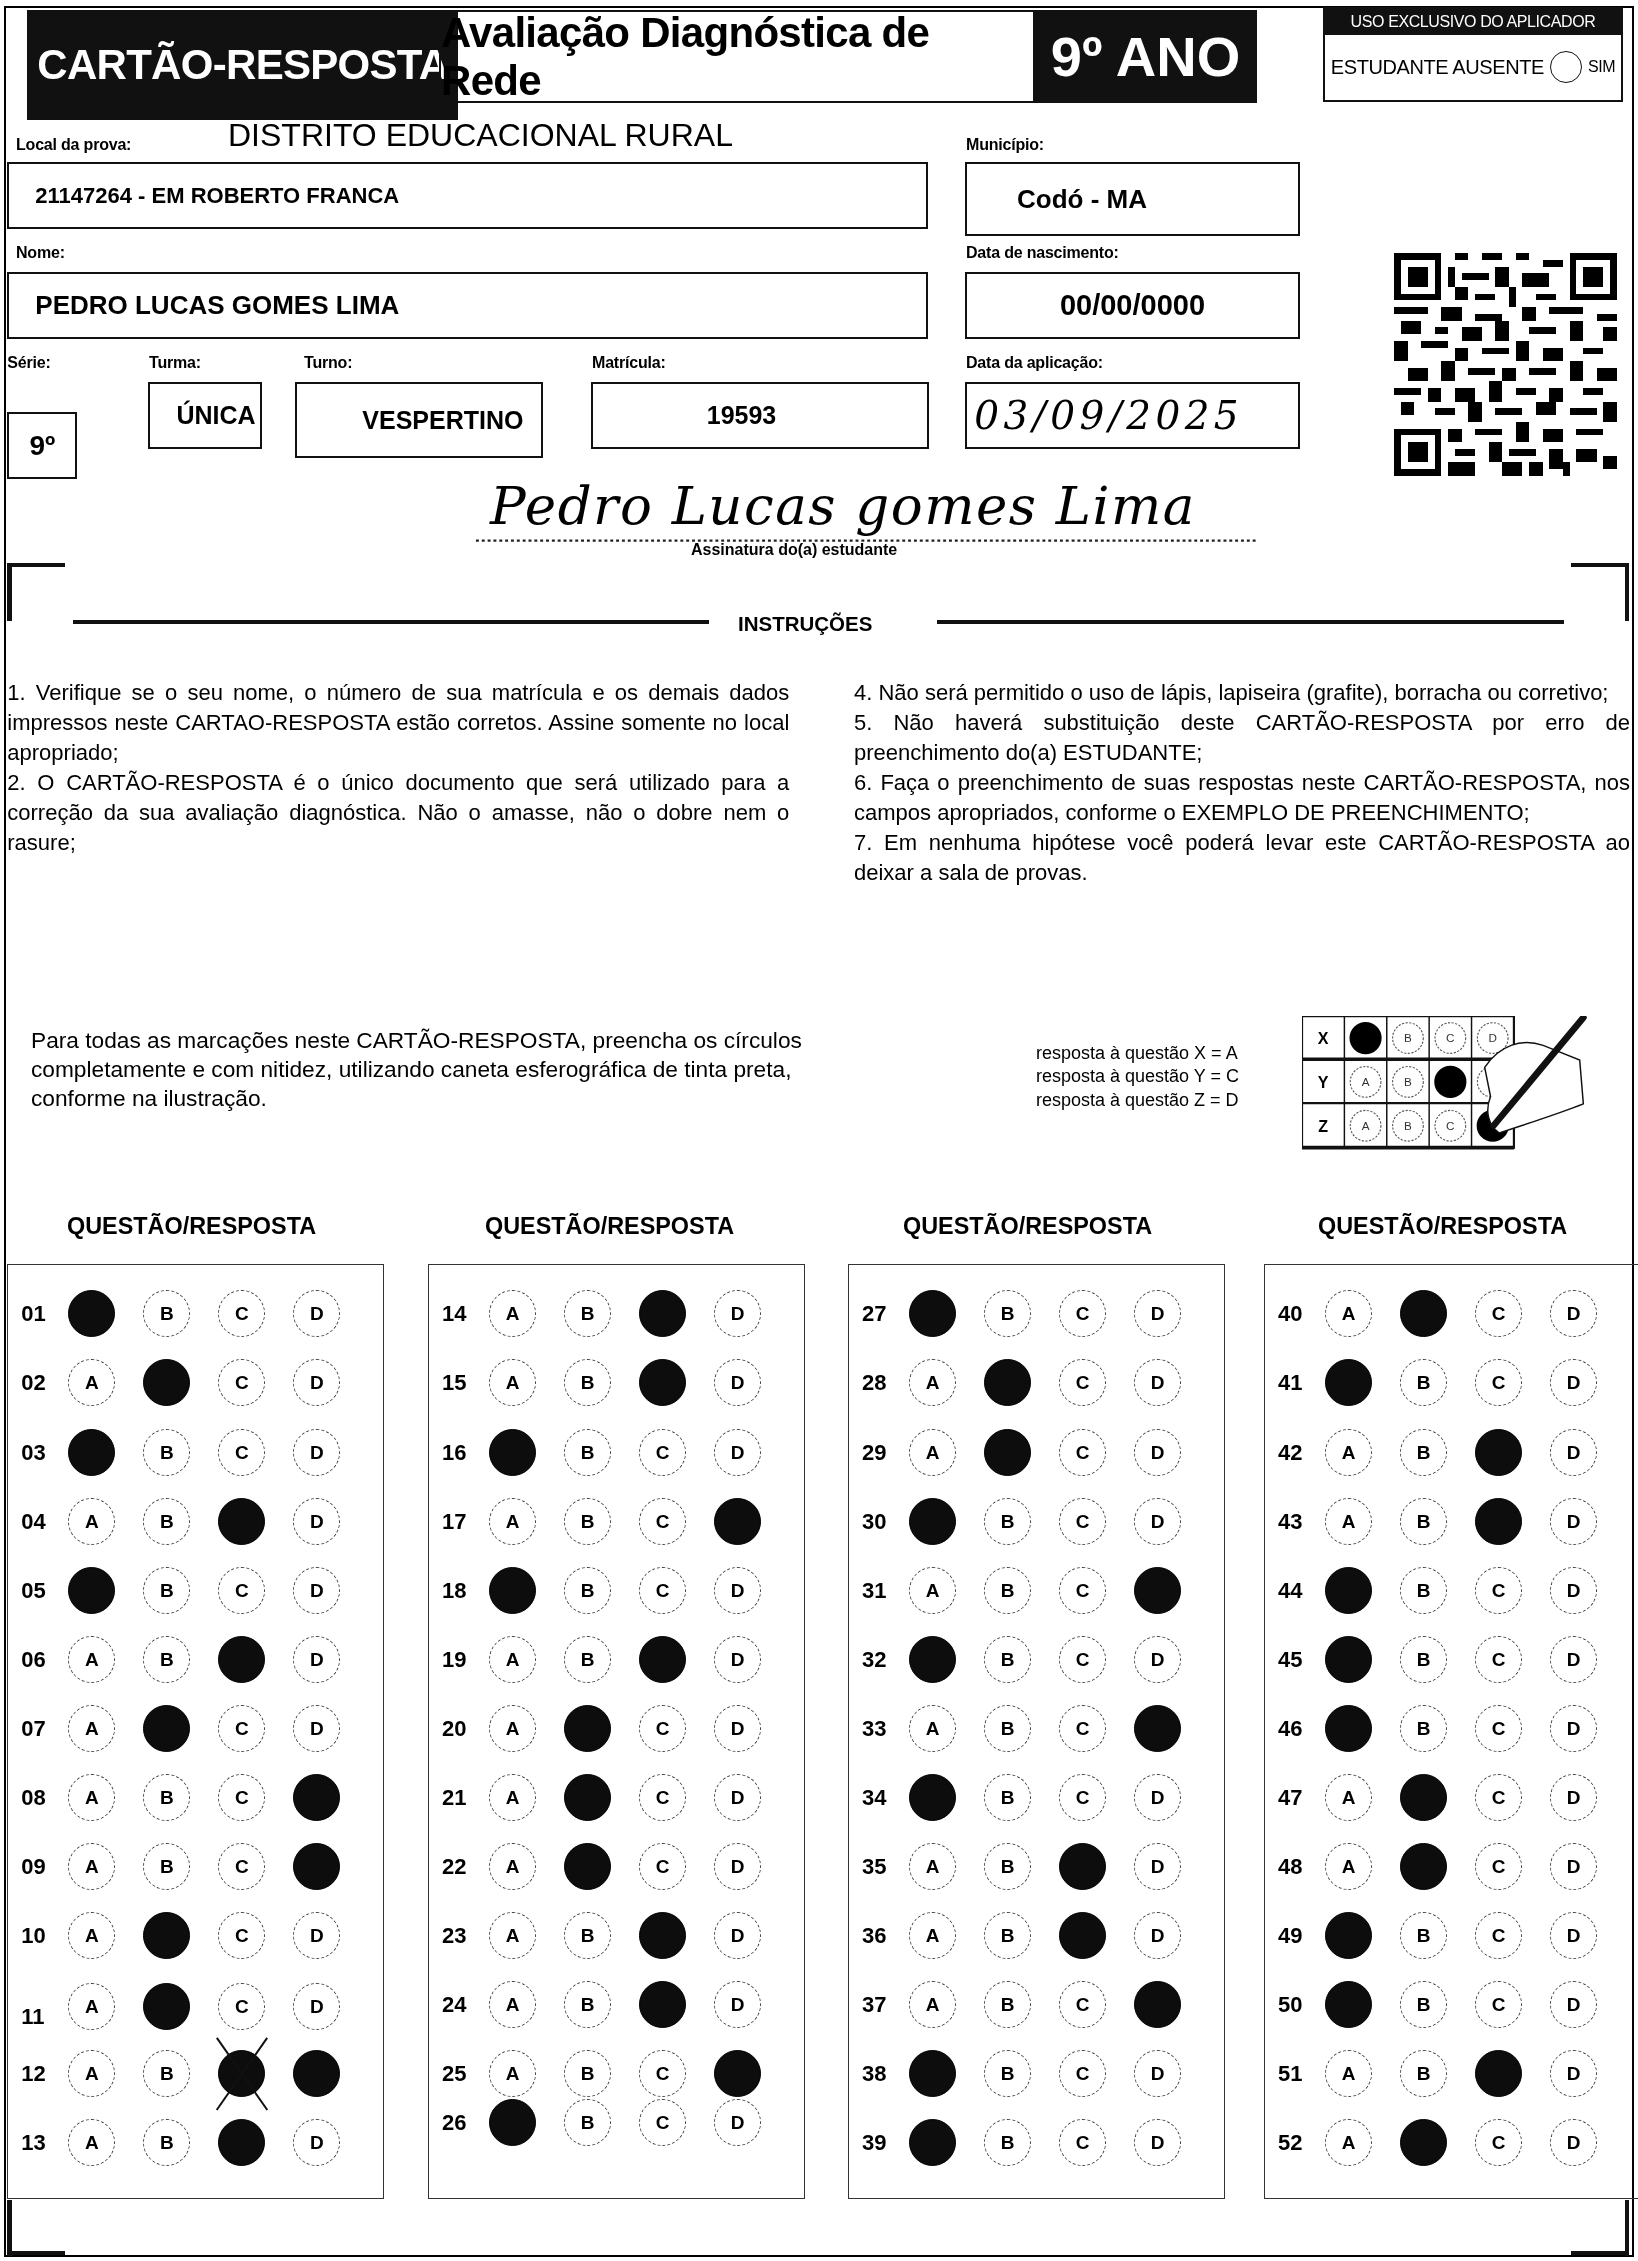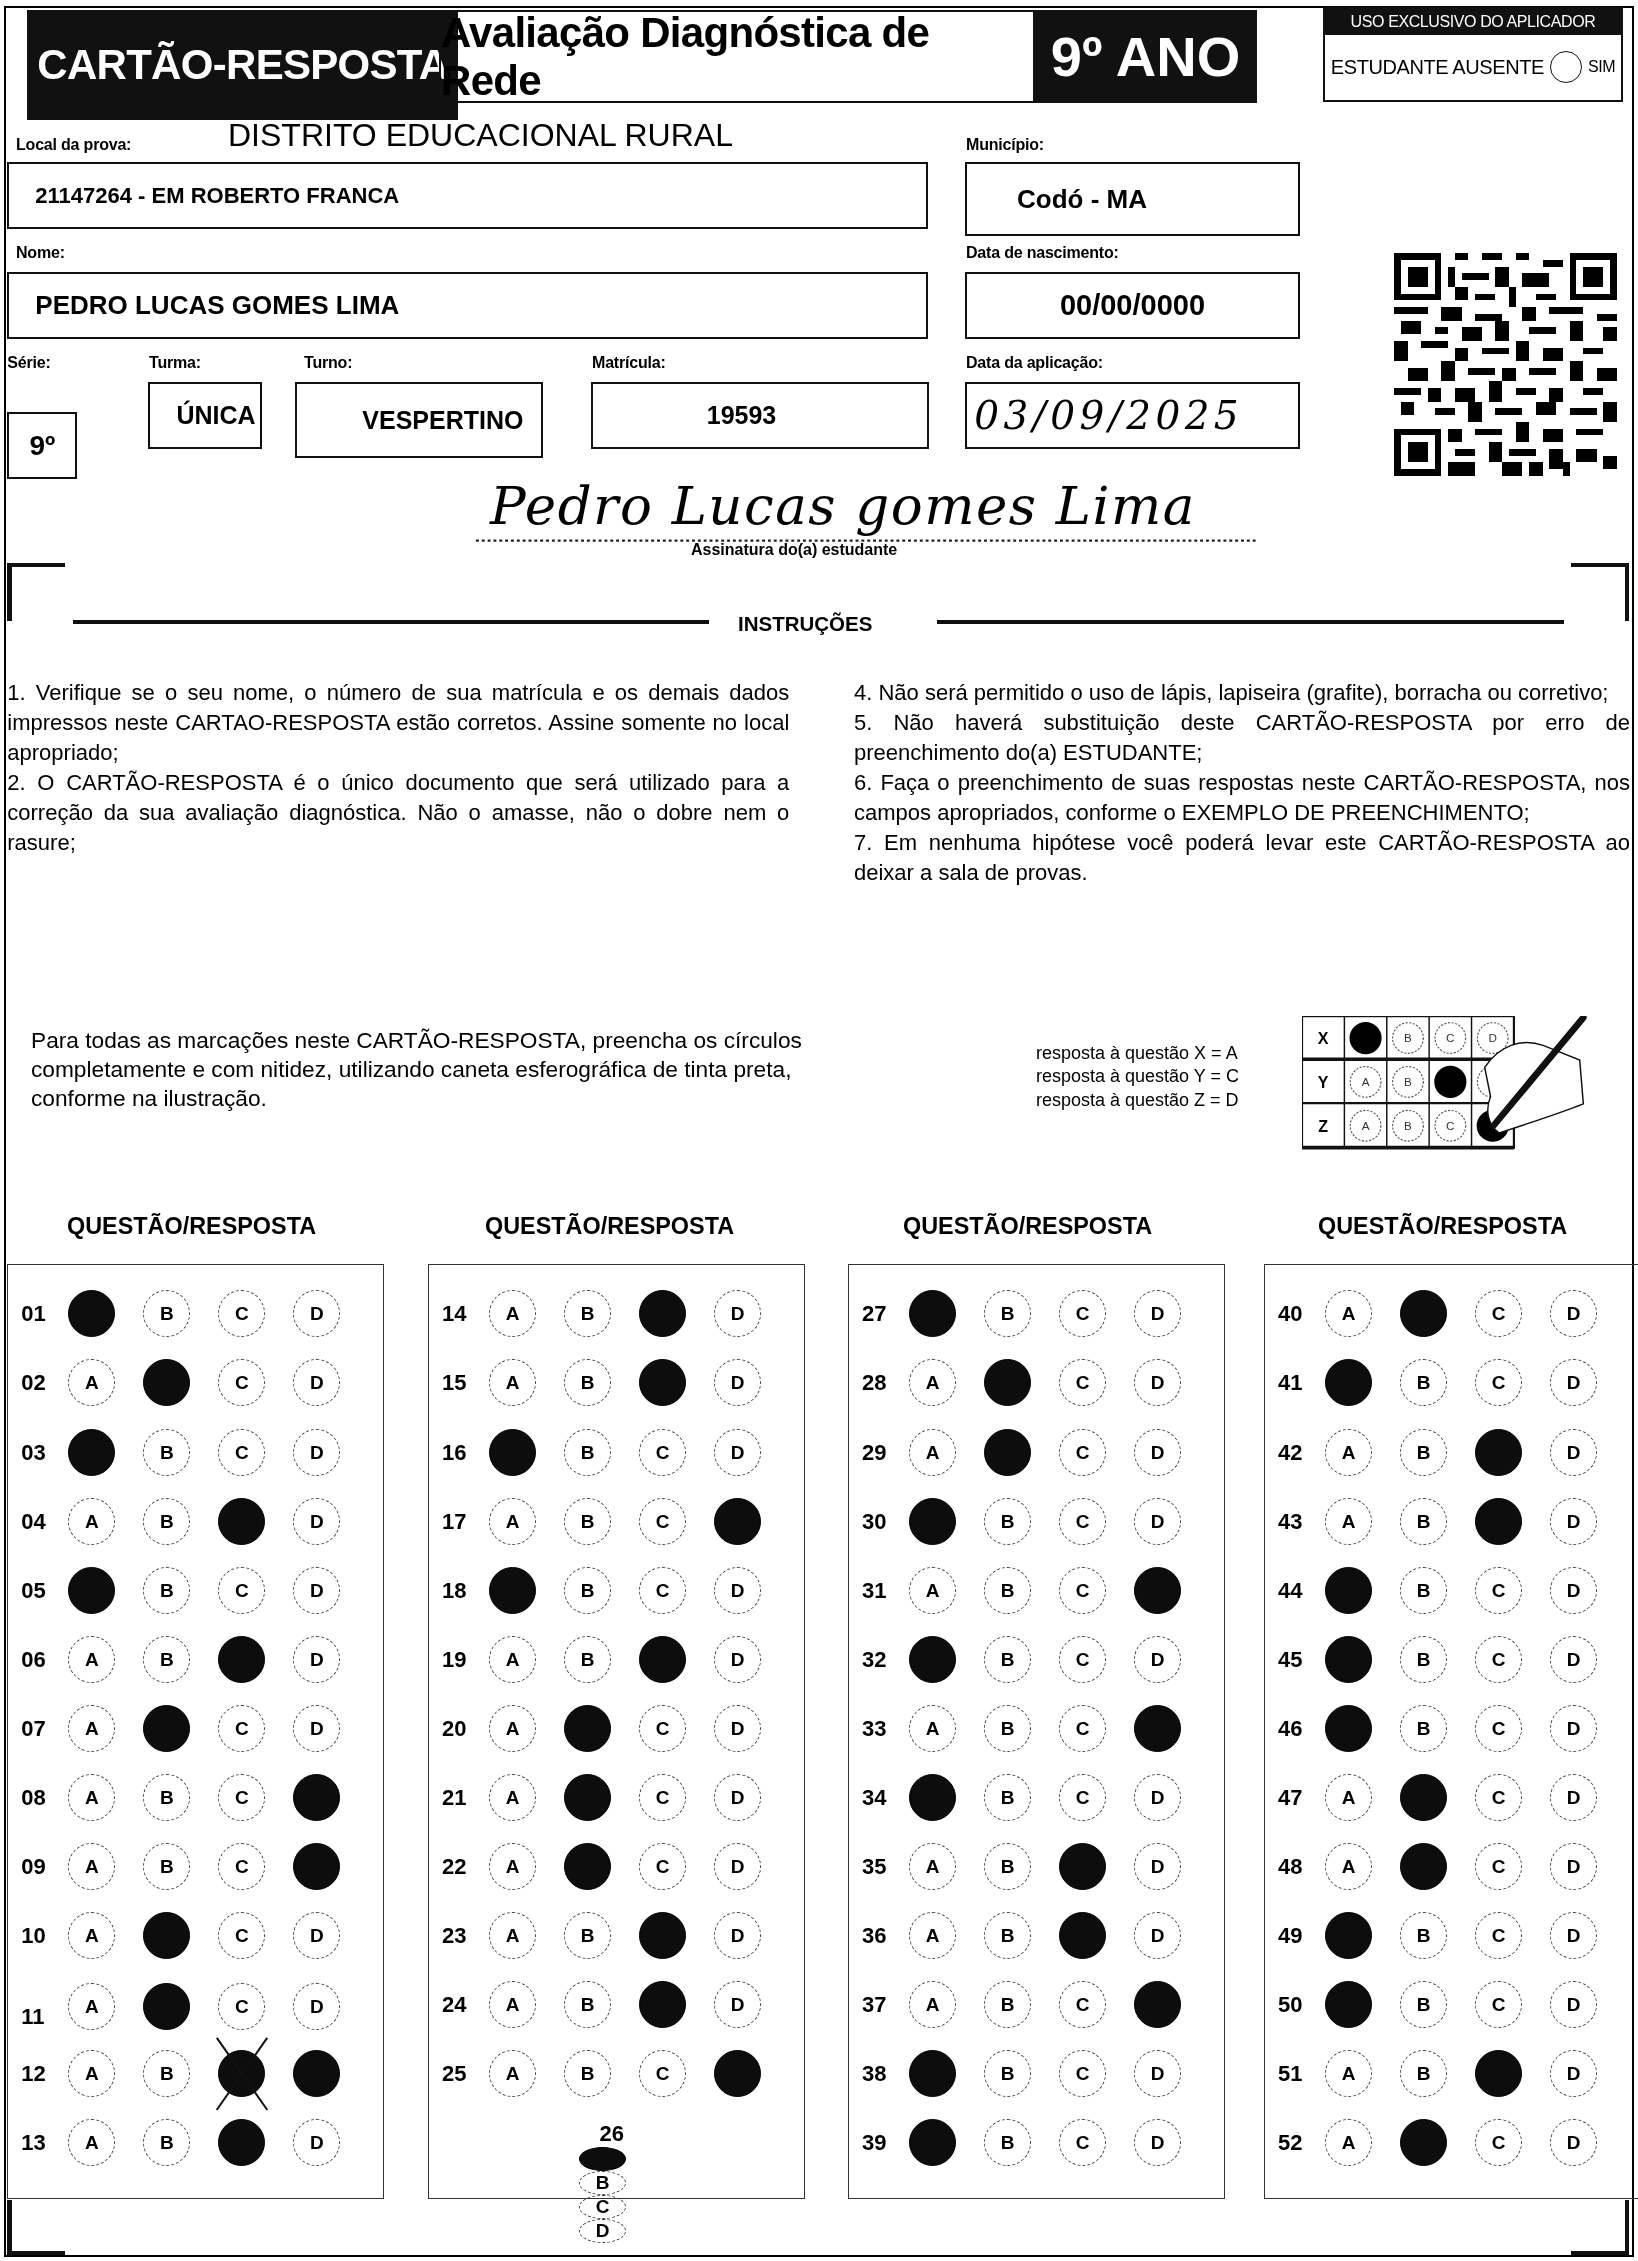--- a/index.html
+++ b/index.html
@@ -433,21 +433,21 @@
         <div class="bub filled">C</div>
         <div class="bub">D</div>
       </div>
       <div class="qrow" style="top: 783px;">
         <div class="qnum">25</div>
         <div class="bub">A</div>
         <div class="bub">B</div>
         <div class="bub">C</div>
         <div class="bub filled">D</div>
       </div>
-      <div class="qrow" style="top: 856px; flex-direction: column;">
+      <div class="qrow" style="top: 832px;">
         <div class="qnum">26</div>
         <div class="bub filled">A</div>
         <div class="bub">B</div>
         <div class="bub">C</div>
         <div class="bub">D</div>
       </div>
     </div>
     <div class="qhead" style="left: 903px;">QUESTÃO/RESPOSTA</div>
     <div class="qbox" style="left: 848px; width: 377px;">
       <div class="qrow" style="top: 23.4px;">

